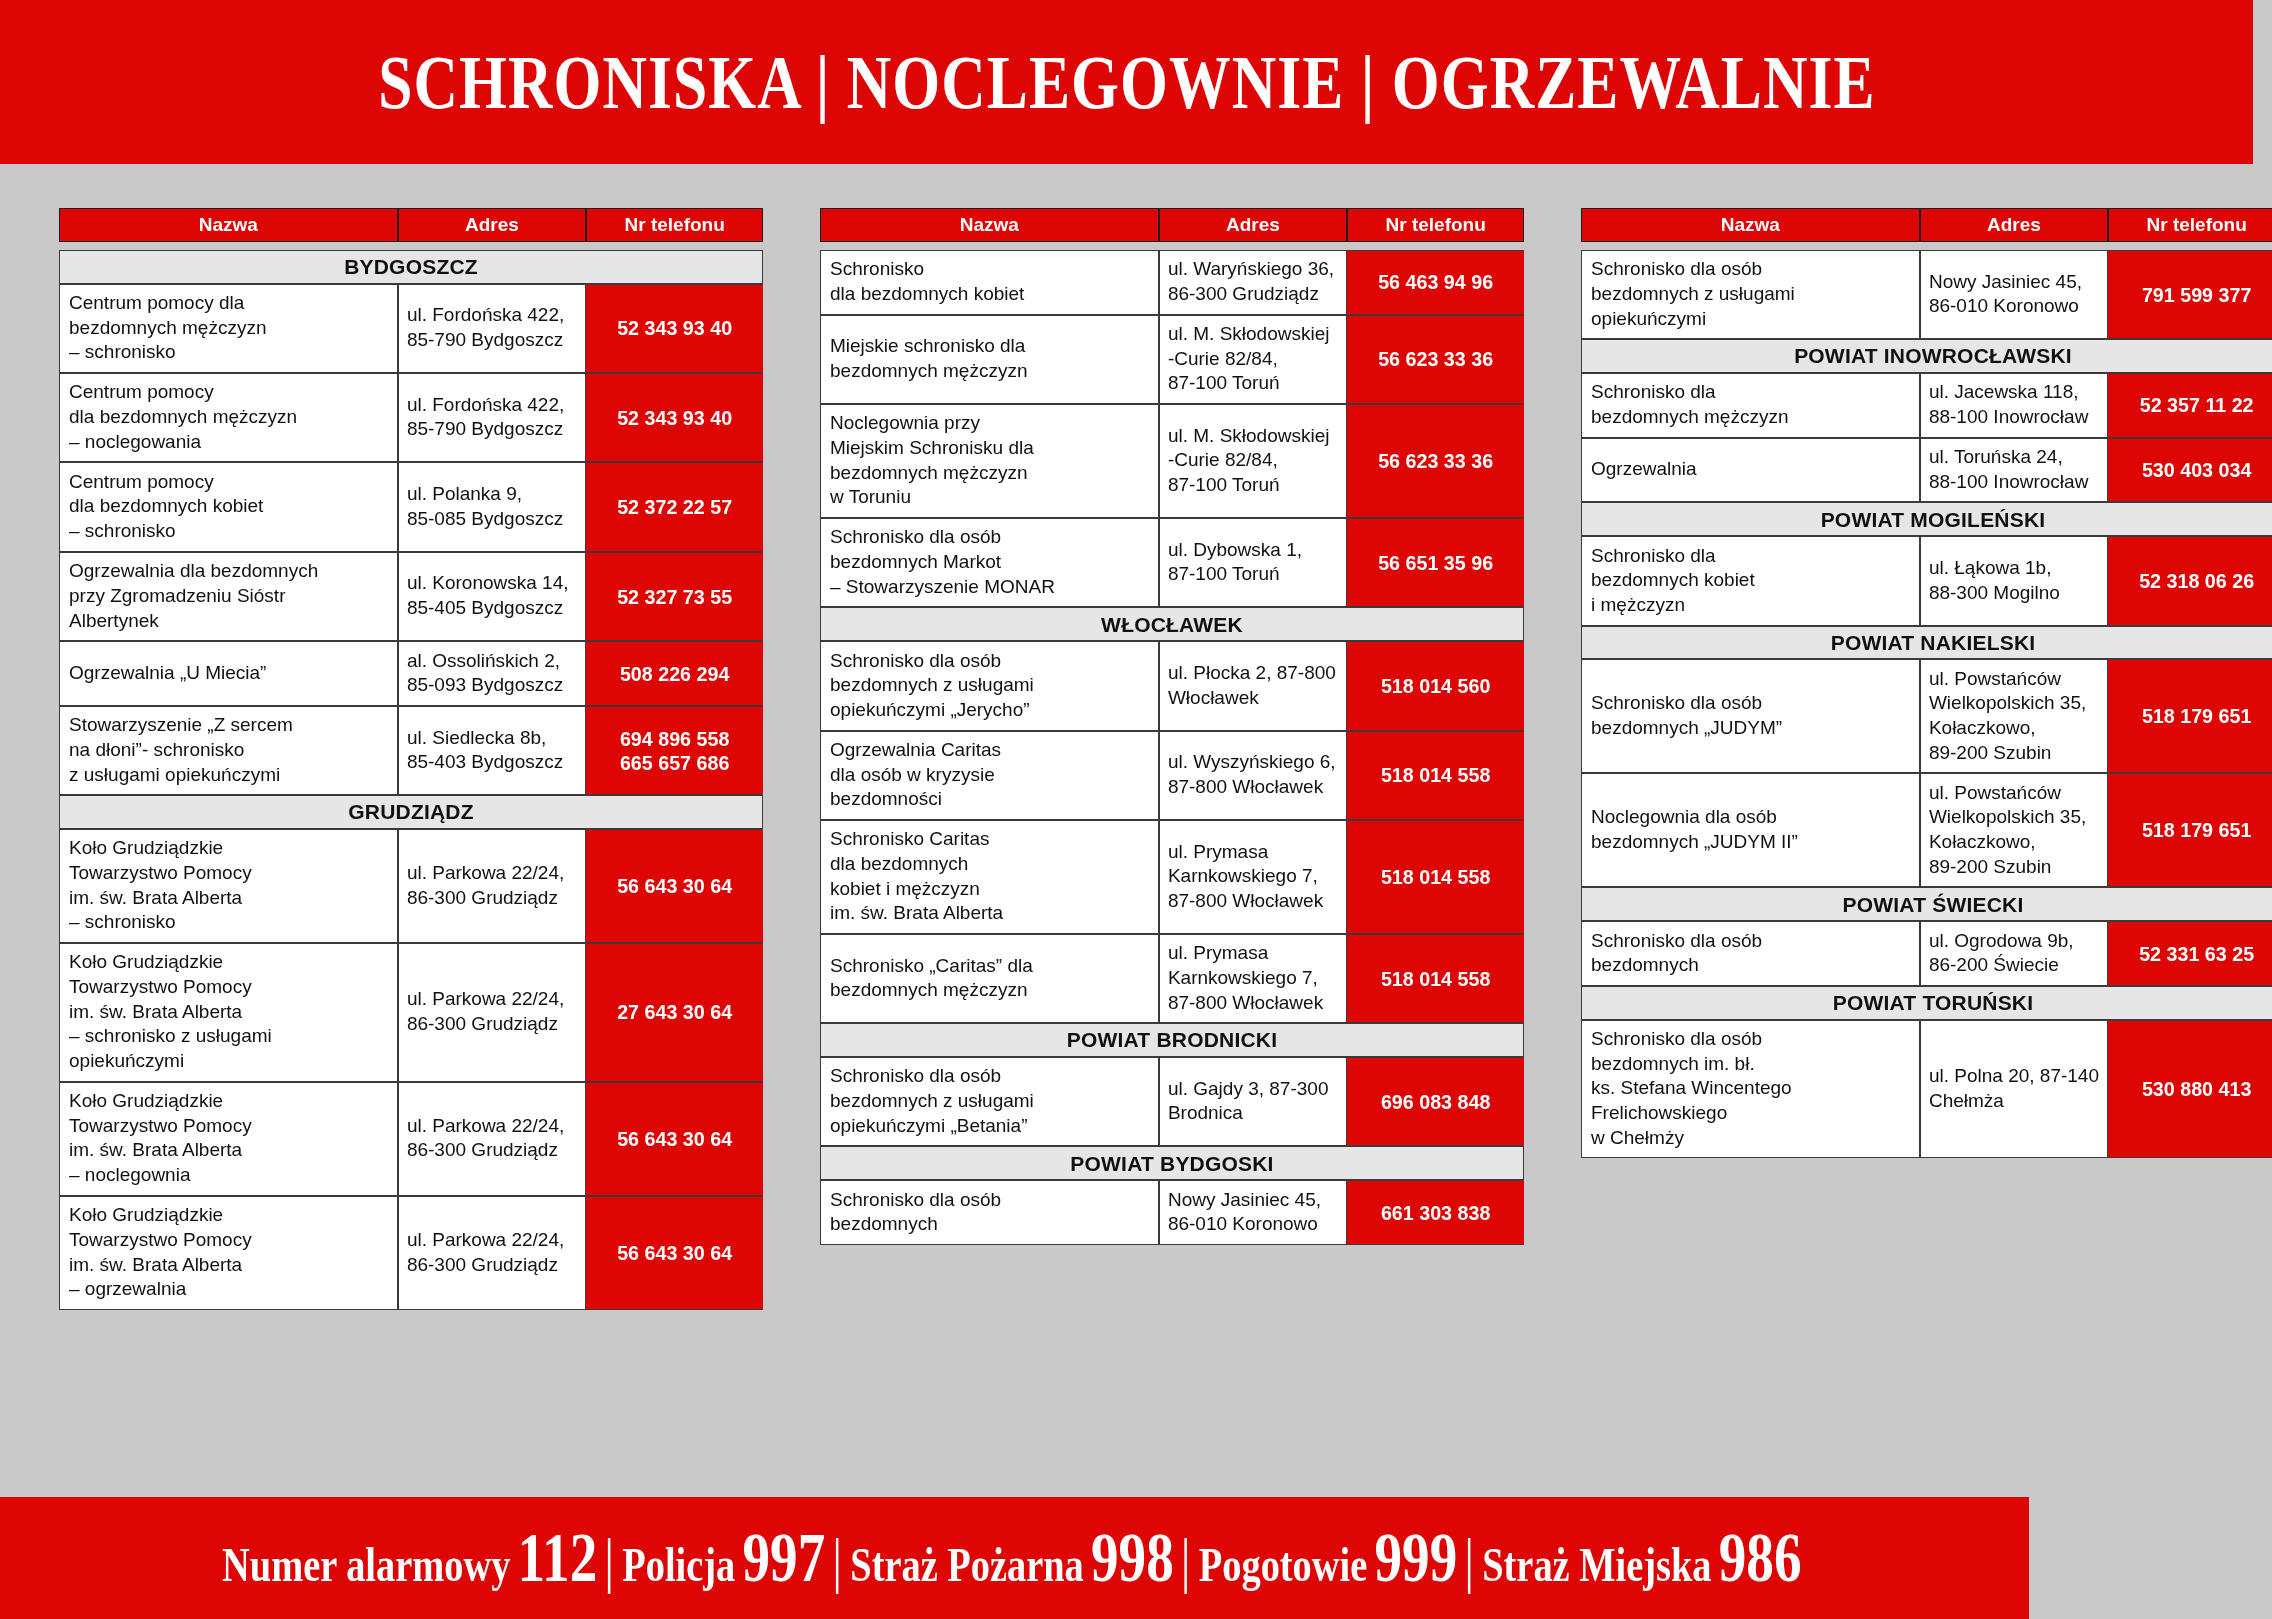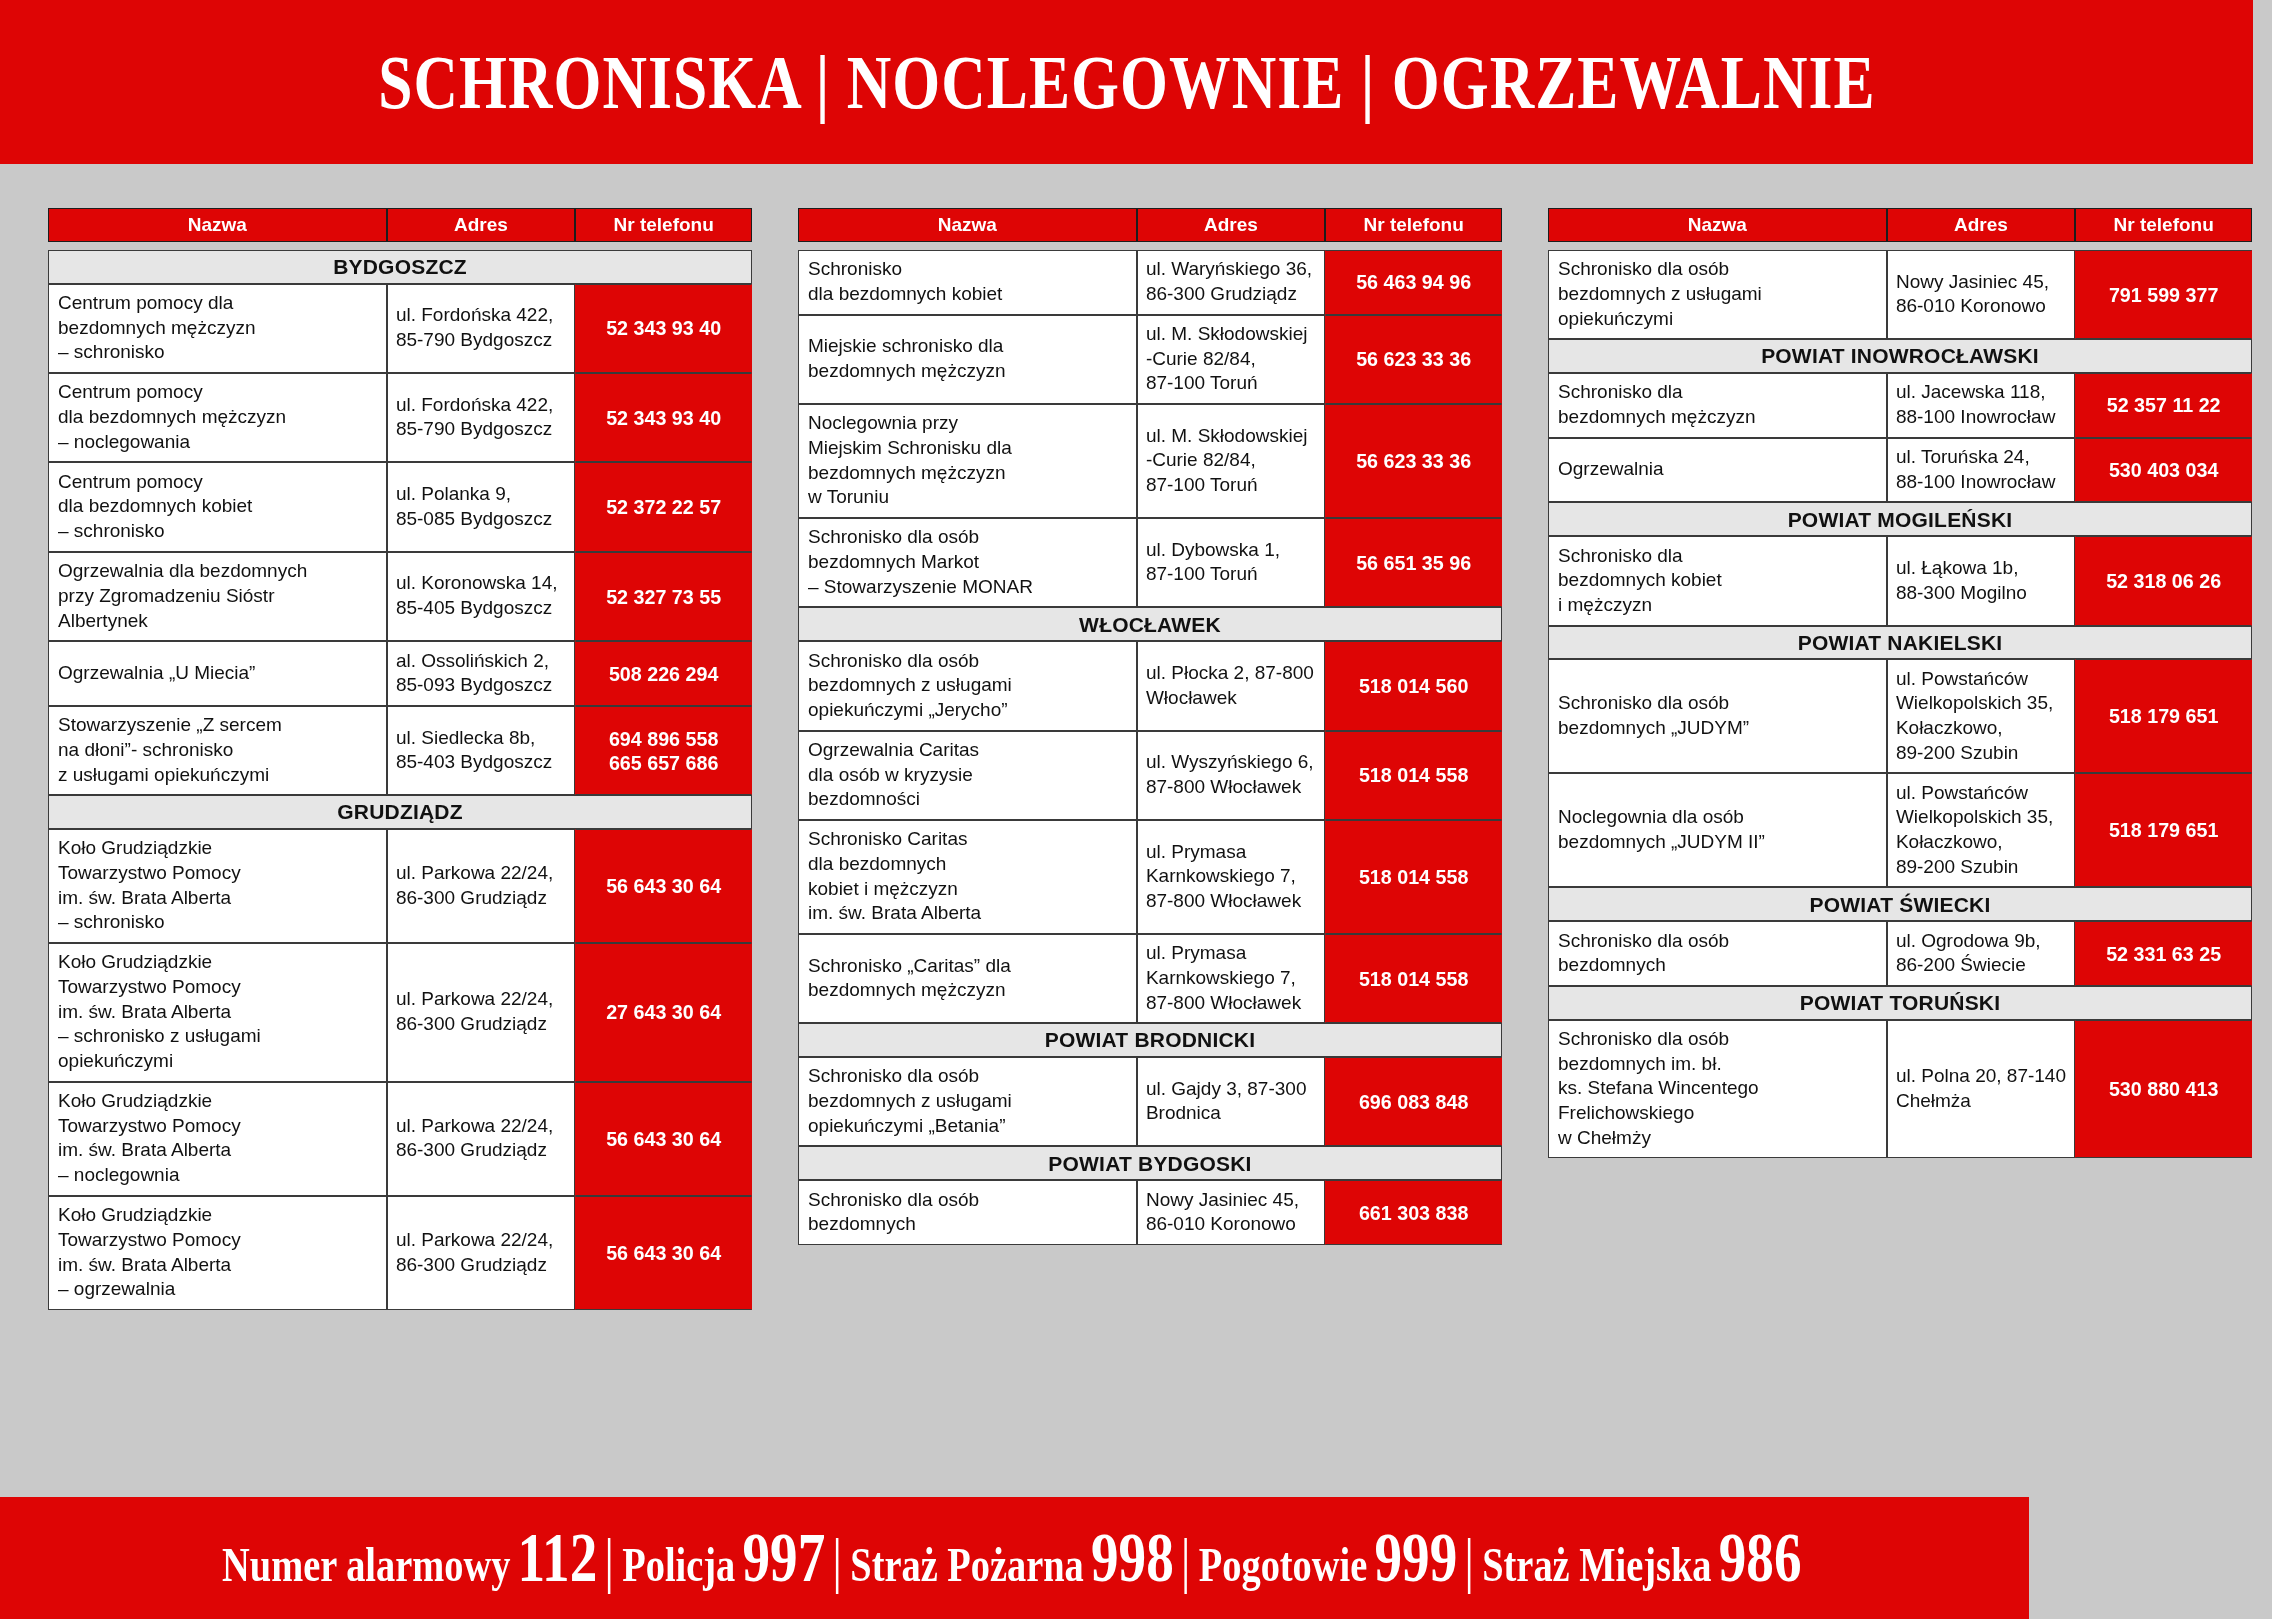--- a/index.html
+++ b/index.html
@@ -51,21 +51,21 @@
   .f-sep{font-size:61px;font-weight:400;padding:0 10.2px 0 2.5px;}
 
   
   .columns{
     position:absolute;left:48px;top:208px;
     width:2189px;
     display:flex;
     gap:46px;
     align-items:flex-start;
   }
-  .col{width:704px;flex:0 0 704px;}
+  .col{width:704px;flex:0 0 704px;margin-left:11px;}
 
   table.tbl{
     width:100%;
     border-collapse:separate;
     border-spacing:0 0;
     table-layout:fixed;
   }
   table.tbl col.c-name{width:48.1%;}
   table.tbl col.c-addr{width:26.8%;}
   table.tbl col.c-tel{width:25.1%;}

